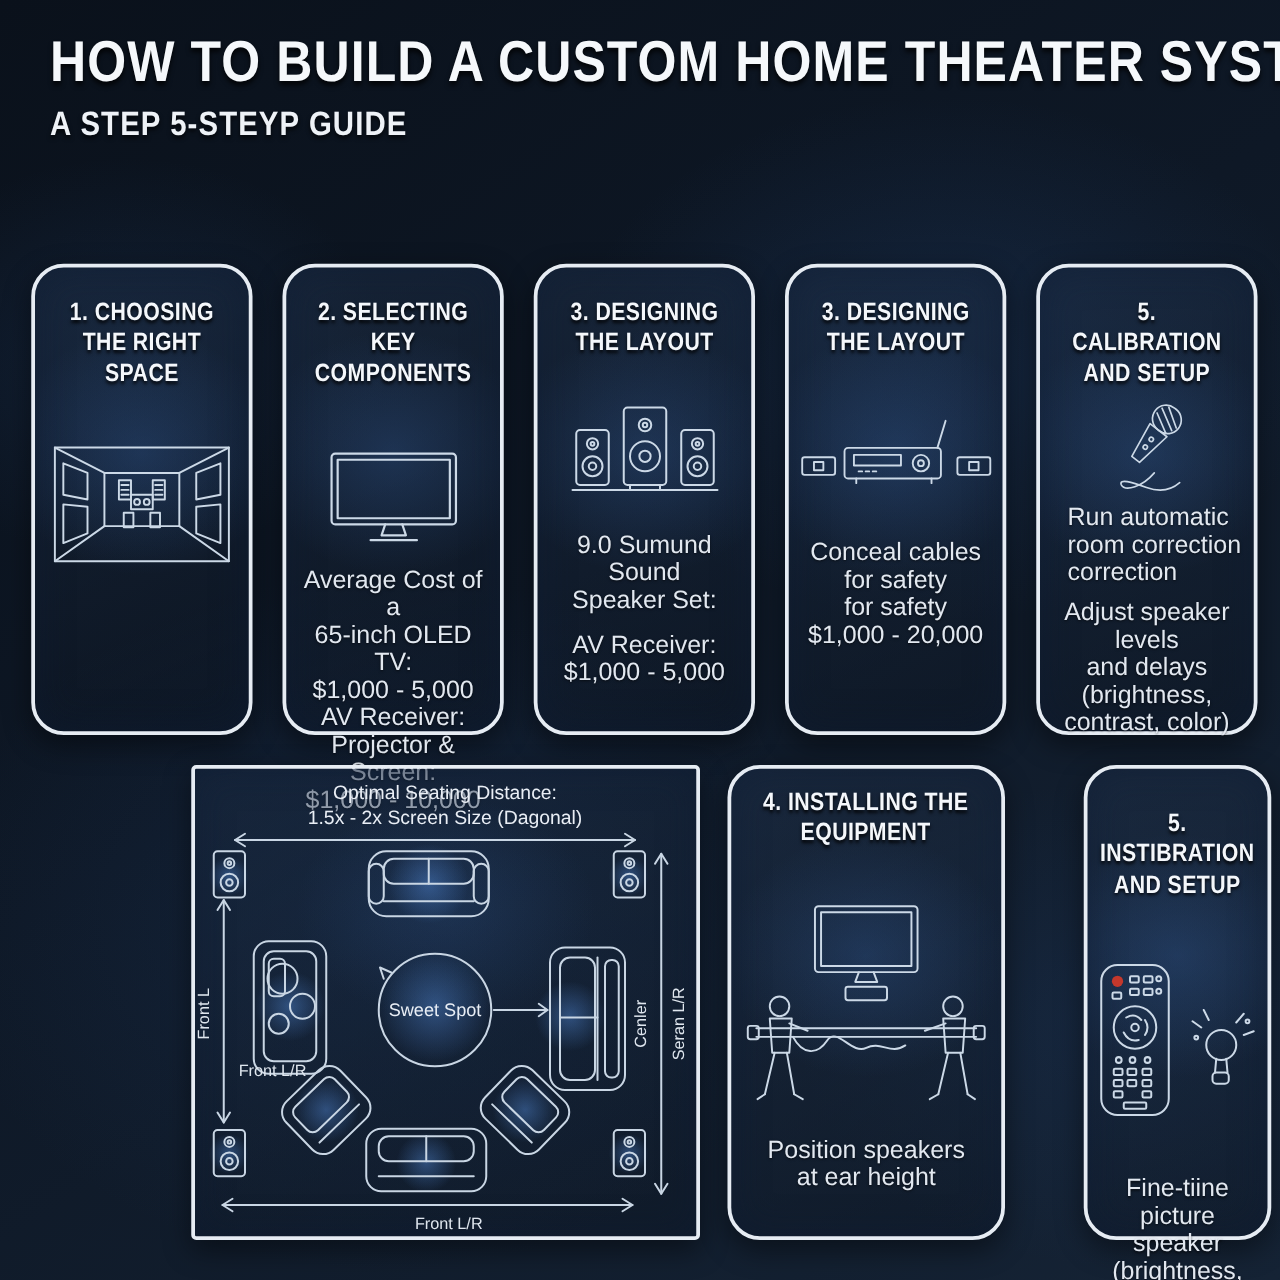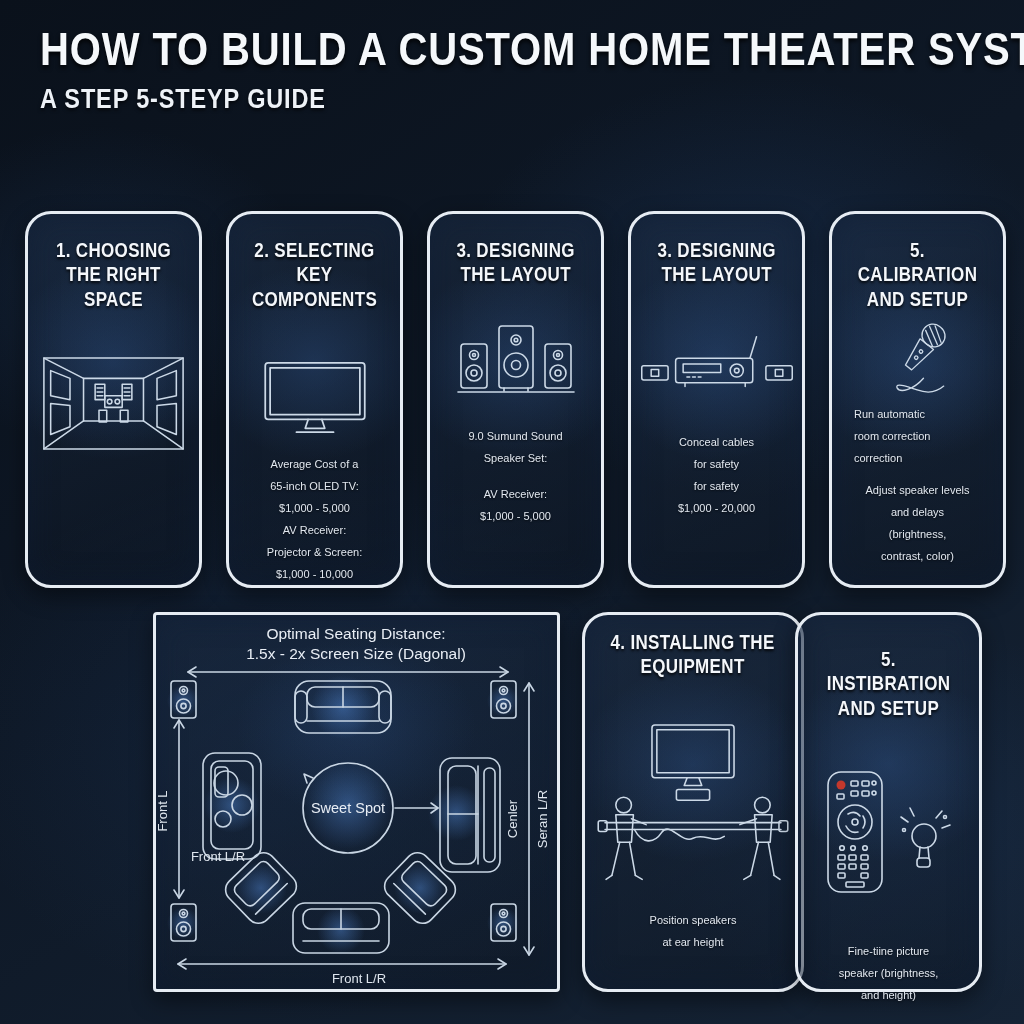--- a/index.html
+++ b/index.html
@@ -31,37 +31,37 @@
       radial-gradient(150px 130px at 50% 40%, rgba(62,112,186,0.26), transparent 75%),
       linear-gradient(160deg, rgba(32,50,76,0.50), rgba(10,17,28,0.30));
     box-shadow:0 8px 22px rgba(0,0,0,0.45), inset 0 0 28px rgba(14,28,52,0.5);
     display:flex;flex-direction:column;align-items:center;text-align:center;
     padding:24px 10px 12px 10px;
   }
   .top-card{top:166px;height:377px;width:177px;margin-top:45px;}
   .c1{left:25px}.c2{left:226px}.c3{left:427px}.c4{left:628px}.c5{left:829px}
   .b-card{top:612px;height:380px;}
   .b6{left:582px;width:222px;padding-top:15px;}
-  .b7{left:795px;width:187px;padding-top:32px;gap:28px;}
+  .b7{left:867px;width:150px;padding-top:32px;gap:28px;}
   .panel{
     position:absolute;left:153px;top:612px;width:407px;height:380px;box-sizing:border-box;
     border:3px solid #e6ecf3;border-radius:4px;
     background:
       radial-gradient(160px 120px at 50% 30%, rgba(62,112,186,0.18), transparent 75%),
       linear-gradient(160deg, rgba(30,48,74,0.42), rgba(10,17,28,0.28));
     box-shadow:0 8px 22px rgba(0,0,0,0.45), inset 0 0 28px rgba(14,28,52,0.5);
   }
   .pre{white-space:pre-line;}
   .card-heading{
     margin:0;font-size:20px;font-weight:bold;line-height:1.22;letter-spacing:0.4px;
     color:#f4f7fb;text-shadow:0 2px 3px rgba(0,0,0,0.85);
     display:inline-block;transform:scaleX(0.85);
   }
   .card-body{
-    margin:0;font-size:11px;line-height:22px;color:#e2e8f0;
+    margin:0;font-size:20px;line-height:22px;color:#e2e8f0;
     text-shadow:0 1px 2px rgba(0,0,0,0.6);
   }
   .align-left{text-align:left;align-self:flex-start;margin-left:12px;}
   .icon-wrap{display:flex;align-items:center;justify-content:center;}
   .iw1{margin-top:44px;height:97px;}
   .iw2{margin-top:48px;height:82px;}
   .iw3{margin-top:36px;height:72px;}
   .iw4{margin-top:44px;height:64px;}
   .iw5{margin-top:8px;height:78px;}
   .iw6{margin-top:44px;height:170px;}

